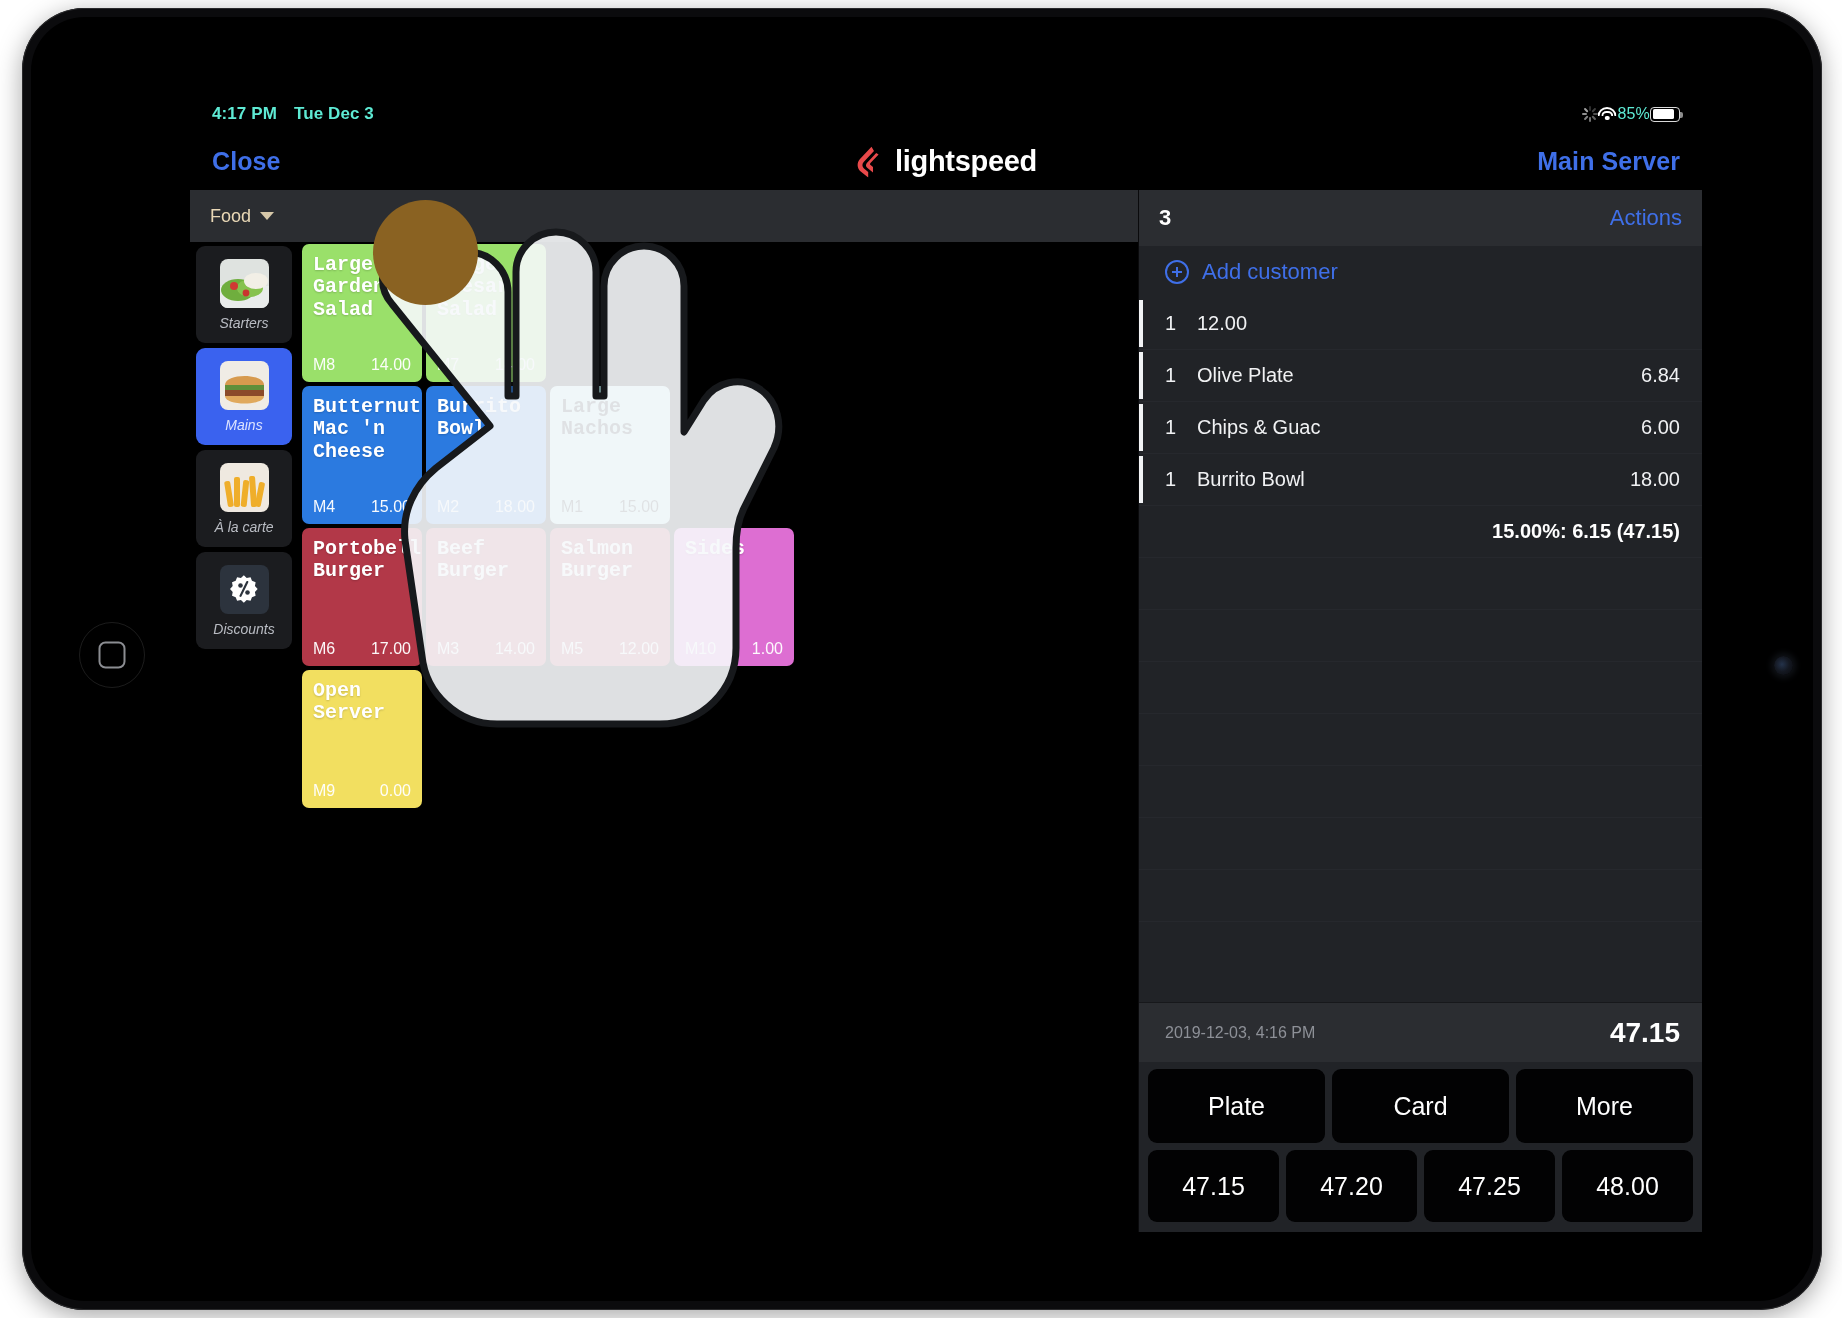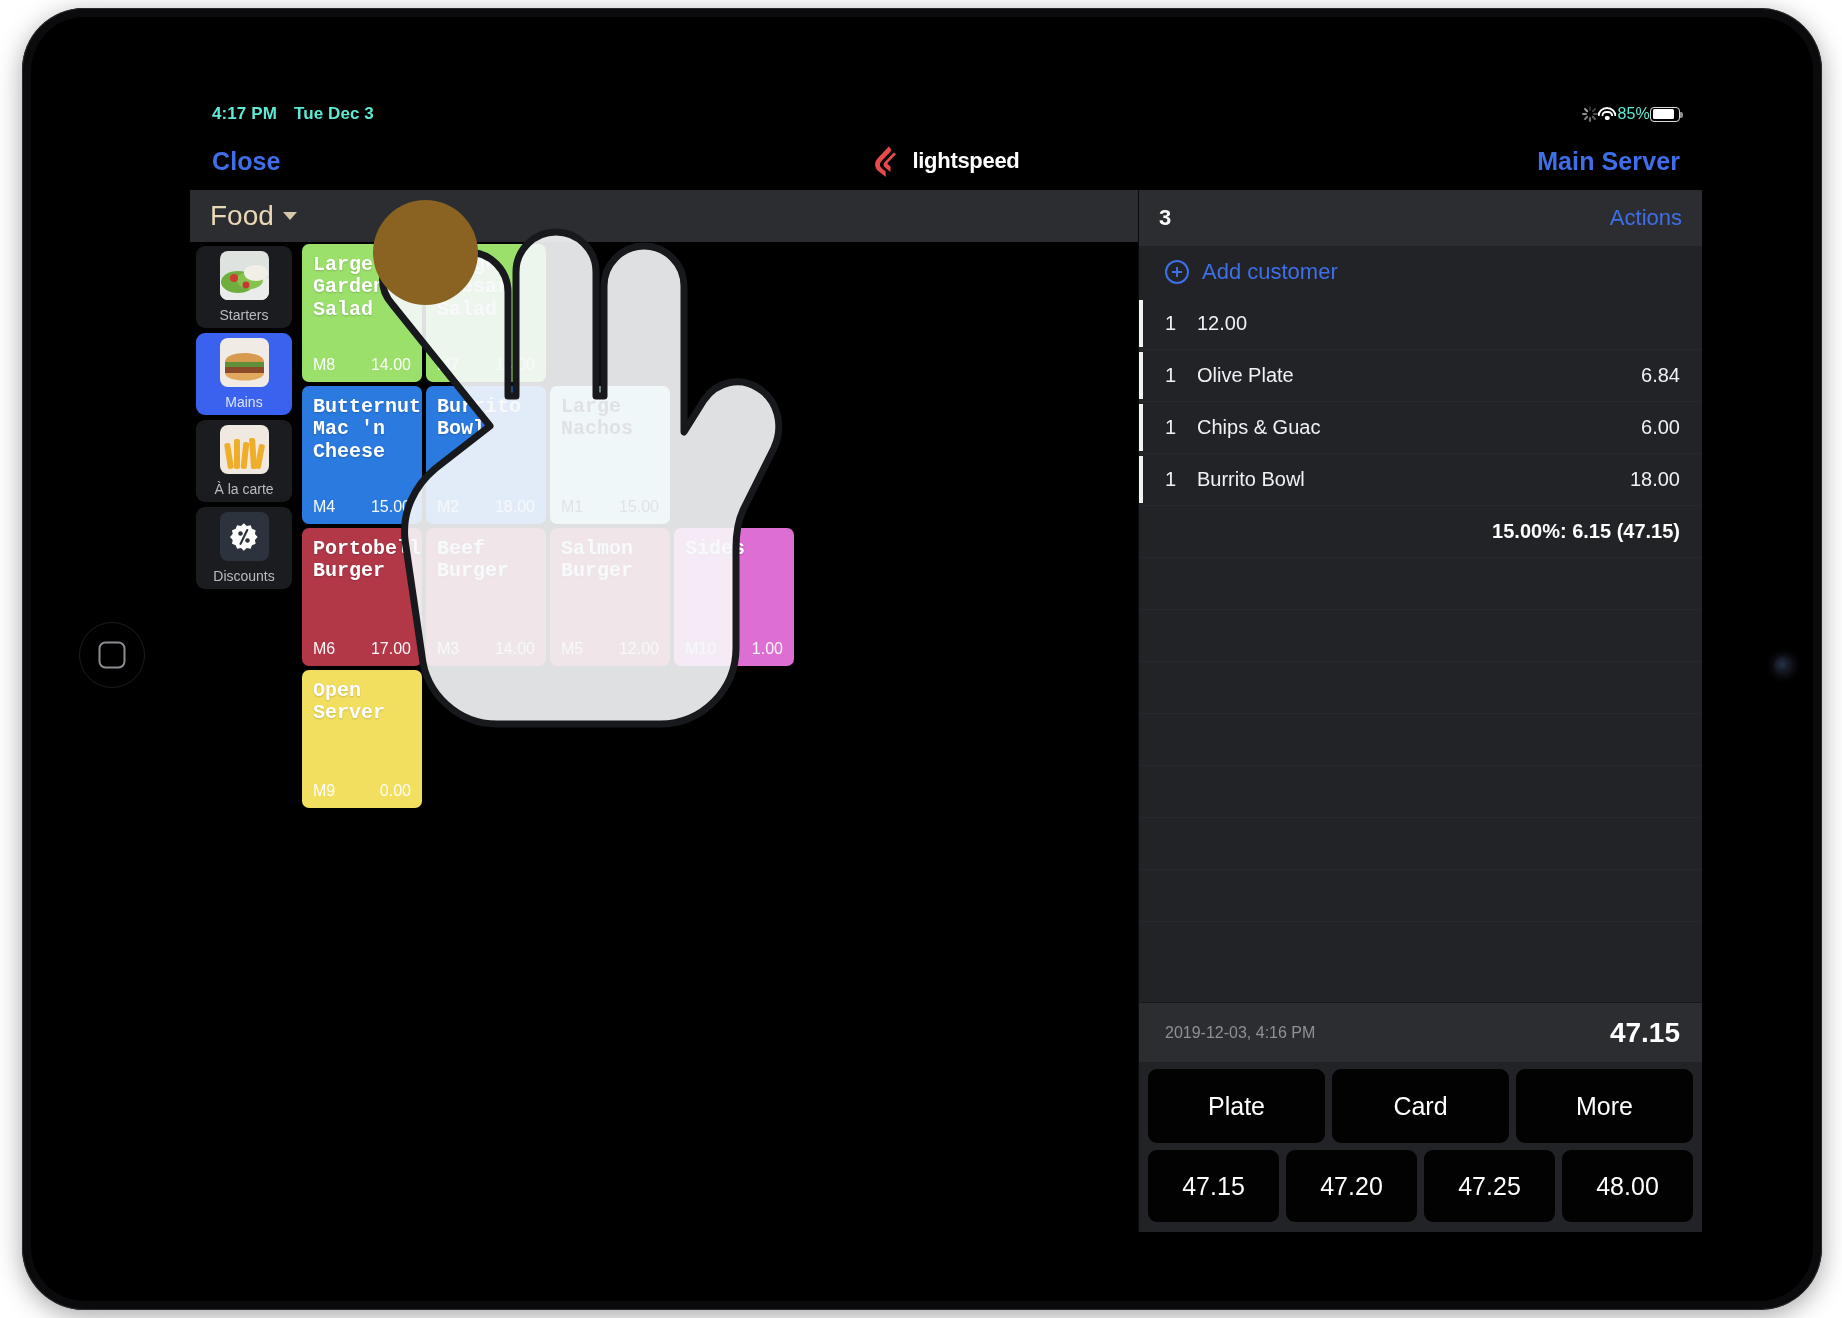--- a/index.html
+++ b/index.html
@@ -71,43 +71,43 @@
   
   #appheader {
     height:58px; background:#000; display:flex; align-items:center; padding:0 22px;
     position:relative;
   }
   .hdr-btn { color:#3f6fe8; font-size:25px; font-weight:600; letter-spacing:.1px;
     cursor:pointer; }
   #brand { position:absolute; left:50%; top:50%; transform:translate(-50%,-50%);
     display:flex; align-items:center; gap:12px; }
   #brand .mark { width:28px; height:32px; }
-  #brand .word { color:#fff; font-size:22px; font-weight:600; letter-spacing:-.3px; }
+  #brand .word { color:#fff; font-size:29px; font-weight:600; letter-spacing:-.3px; }
   .hdr-right { margin-left:auto; }
 
   
   #appbody { display:flex; height:calc(1136px - 36px - 58px); background:#000; }
 
   
   #menuarea { width:948px; position:relative; background:#000; }
   #menubar { height:52px; background:#2b2d31; display:flex; align-items:center;
     padding:0 20px; }
-  .menu-dd { color:#e9d8b6; font-size:28px; display:flex; align-items:center; gap:9px;
+  .menu-dd { color:#e9d8b6; font-size:18px; display:flex; align-items:center; gap:9px;
     cursor:pointer; }
   .menu-dd .caret { width:0; height:0; border-left:7px solid transparent;
     border-right:7px solid transparent; border-top:8px solid #e9d8b6; opacity:.9; }
 
   #menusplit { display:flex; height:calc(100% - 52px); }
 
   
   #catrail { width:108px; padding:4px 6px 0 6px; }
   .cat {
-    height:82px; border-radius:9px; background:#1b1c1f; margin-bottom:5px;
+    height:97px; border-radius:9px; background:#1b1c1f; margin-bottom:5px;
     display:flex; flex-direction:column; align-items:center; justify-content:center;
-    gap:7px; cursor:pointer; position:relative; overflow:hidden;
+    gap:7px; cursor:pointer; position:relative; overflow:hidden;font-style:italic;
   }
   .cat.selected { background:#3a62ef; }
   .cat .thumb { width:49px; height:49px; border-radius:8px; overflow:hidden; }
   .cat .label { font-size:14px; color:#b9bcc3; max-width:96px; text-align:center;
     white-space:nowrap; overflow:hidden; text-overflow:ellipsis; }
   .cat.selected .label { color:#dce3ff; }
   .cat .disc-thumb { width:49px; height:49px; border-radius:8px; background:#2c333d;
     display:flex; align-items:center; justify-content:center; }
 
   

